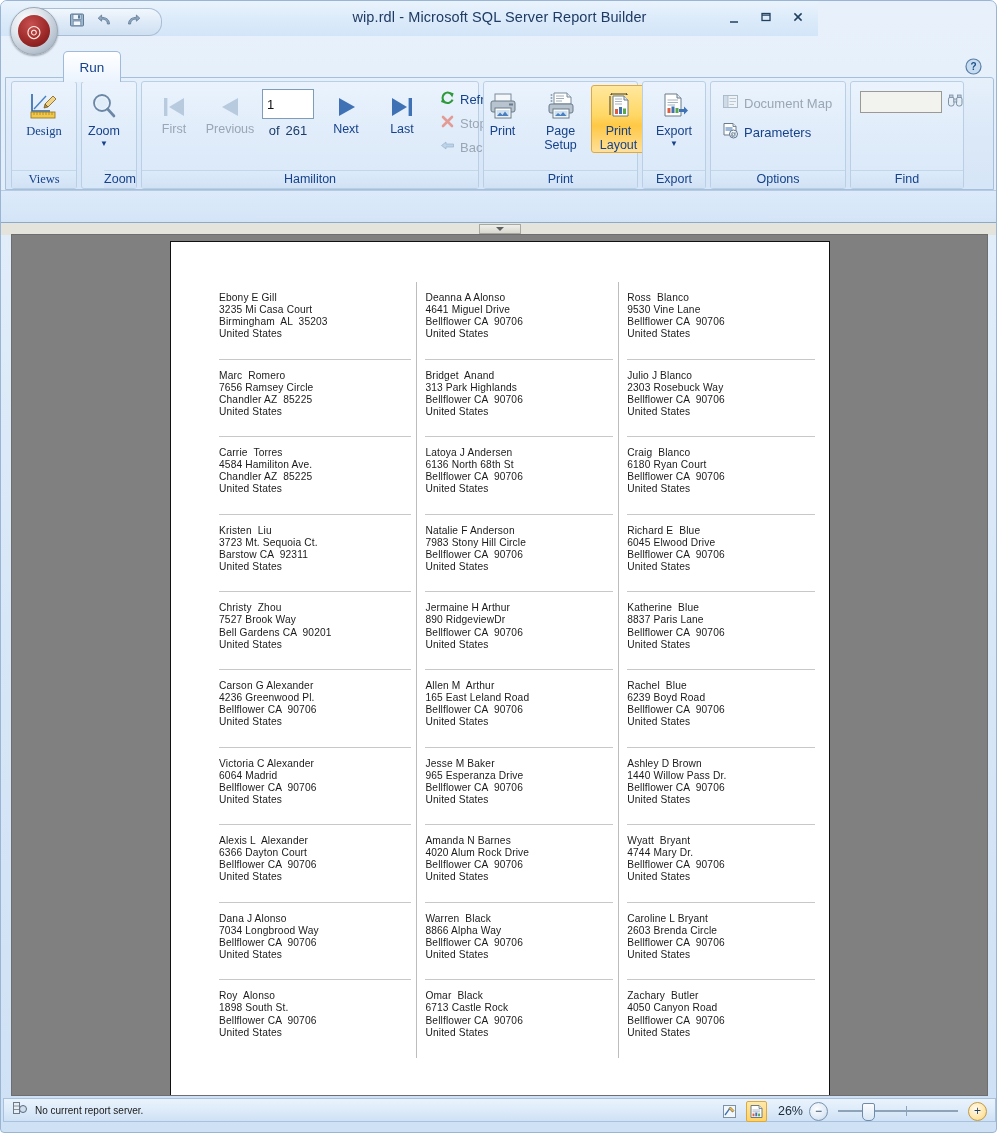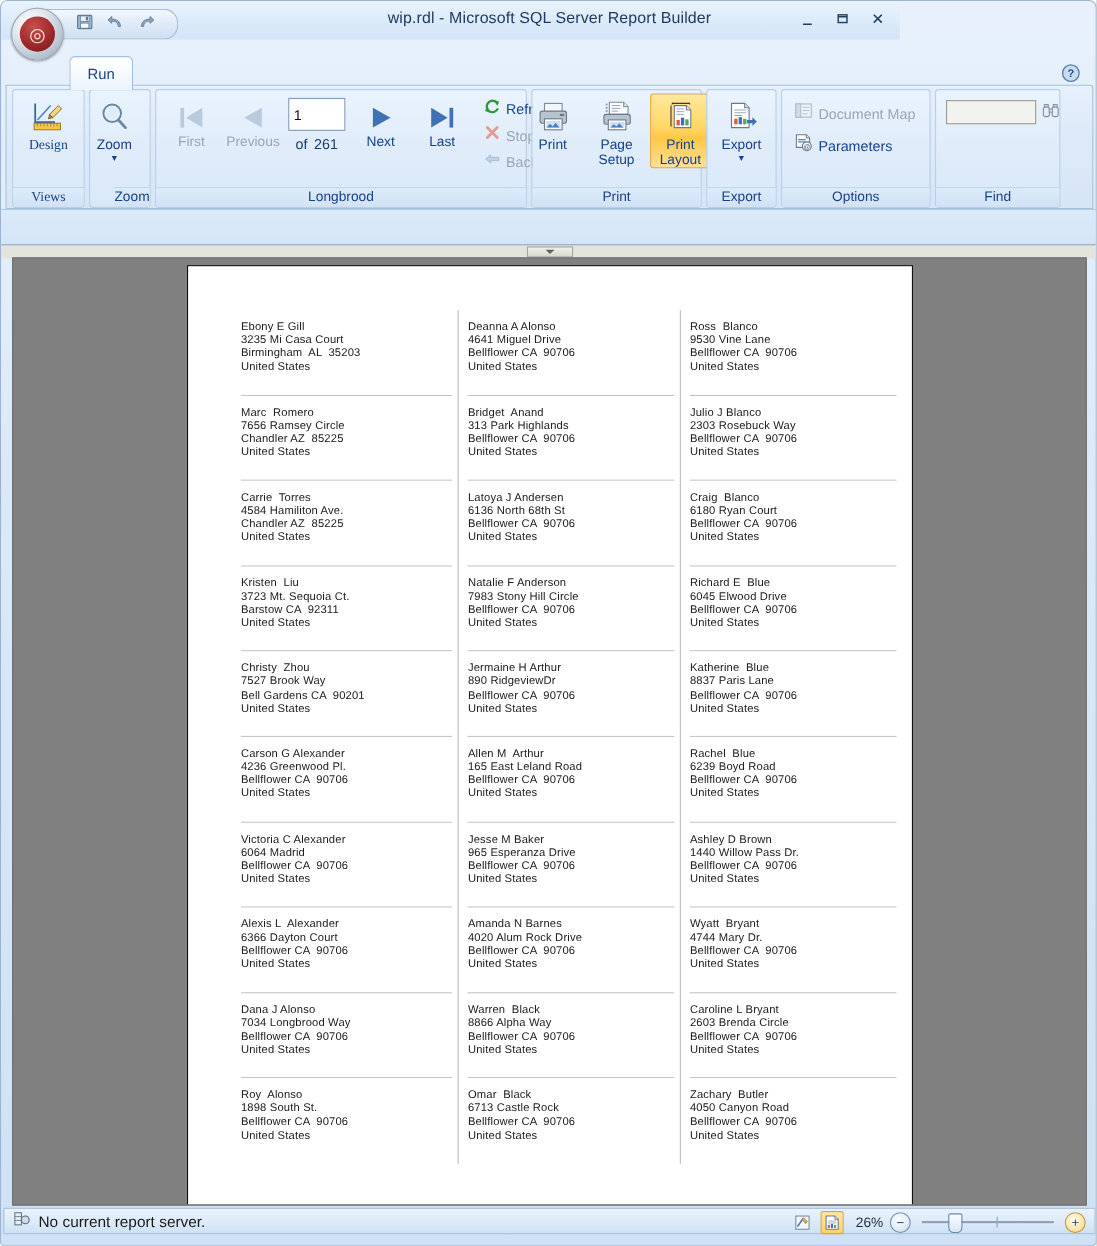--- a/index.html
+++ b/index.html
@@ -320,21 +320,21 @@
     background: linear-gradient(to bottom, #eaf3fd 0%, #dceaf9 55%, #cfe1f5 100%);
     border: 1px solid #a8c2dd;
     box-sizing: border-box;
     display: flex;
     align-items: center;
   }
   .status-left {
     display: flex; align-items: center; gap: 7px;
     padding-left: 8px;
   }
-  .status-text { font-size: 14px; color: #1a1a1a; }
+  .status-text { font-size: 10px; color: #1a1a1a; }
 
   .status-right {
     position: absolute;
     right: 2px; top: 1px;
     height: 22px;
     display: flex; align-items: center; gap: 6px;
     padding-right: 6px;
   }
   .viewtoggle {
     width: 19px; height: 19px;
@@ -563,21 +563,21 @@
             <div class="smallbtn disabled">
               <span>
                 <svg width="15" height="15" viewBox="0 0 15 15">
                   <path d="M1.5 7.5 L6 4 L6 6 L13.5 6 L13.5 9 L6 9 L6 11 Z" fill="#bcd3e8" stroke="#9ab4cd" stroke-width=".7"></path>
                 </svg>
               </span>
               <span class="lbl">Back</span>
             </div>
           </div>
         </div>
-        <div class="group-label">Longbrood</div>
+        <div class="group-label">Hamiliton</div>
       </div>
 
       <div class="group" style="width:155px;">
         <div class="group-content" style="justify-content:center; gap:2px;">
           <div class="bigbtn">
             <span class="ic">
               <svg width="32" height="30" viewBox="0 0 32 30">
                 <rect x="8" y="3" width="16" height="8" fill="#f4f7fa" stroke="#7b8a99" stroke-width="1"></rect>
                 <rect x="4" y="10" width="24" height="11" rx="2" fill="#b7c3cf" stroke="#6b7a89" stroke-width="1"></rect>
                 <rect x="22" y="12.5" width="4" height="2" fill="#6b7a89"></rect>

